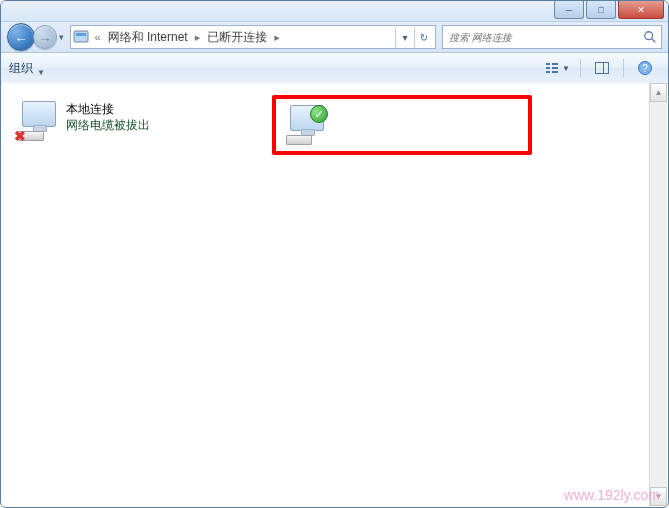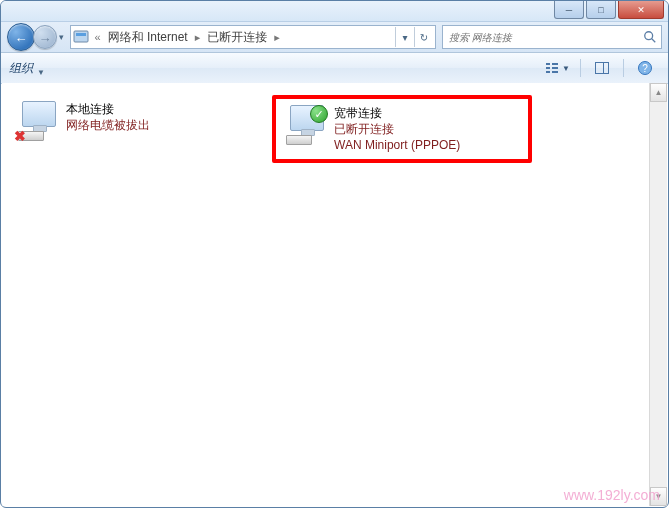--- a/index.html
+++ b/index.html
@@ -171,21 +171,20 @@
     align-items: center;
     padding: 0 8px;
     background: linear-gradient(#f7fbff, #e6eff9 49%, #dde9f6 51%, #eaf2fb);
     border-bottom: 1px solid #bcd0e5;
   }
   .tool-label {
     color: #1a3e66;
     display: flex;
     align-items: flex-end;
     gap: 4px;
-    font-style: italic;
   }
   .tool-label .drop {
     font-size: 8px;
     color: #4a6885;
   }
   .tool-right {
     margin-left: auto;
     display: flex;
     align-items: center;
     gap: 4px;
@@ -305,21 +304,21 @@
     display: flex;
     flex-direction: column;
     line-height: 16px;
     min-width: 0;
   }
   .item-title {
     color: #000;
     white-space: nowrap;
   }
   .item-sub {
-    color: #7f1d1d;
+    color: #14532d;
     white-space: nowrap;
     overflow: hidden;
     text-overflow: ellipsis;
     max-width: 190px;
   }
   
   .vscroll {
     position: absolute;
     top: 82px;
     right: 1px;
@@ -464,25 +463,20 @@
         <span class="item-sub">网络电缆被拔出</span>
       </div>
     </div>
 
     <div class="item highlight">
       <div class="item-icon">
         <div class="monitor"></div>
         <div class="modem"></div>
         <div class="green-check">✓</div>
       </div>
-      <div class="item-text">
-        <span class="item-title">宽带连接</span>
-        <span class="item-sub">已断开连接</span>
-        <span class="item-sub">WAN Miniport (PPPOE)</span>
-      </div>
     </div>
 
   </div>
 
   <div class="vscroll">
     <div class="scroll-btn">
       <span>▲</span>
     </div>
     <div class="scroll-track"></div>
     <div class="scroll-btn">

